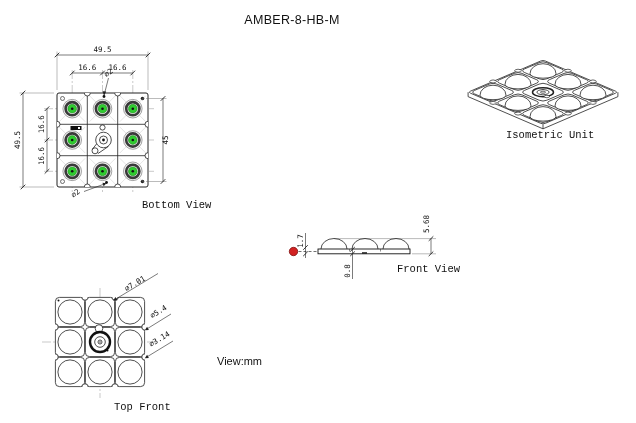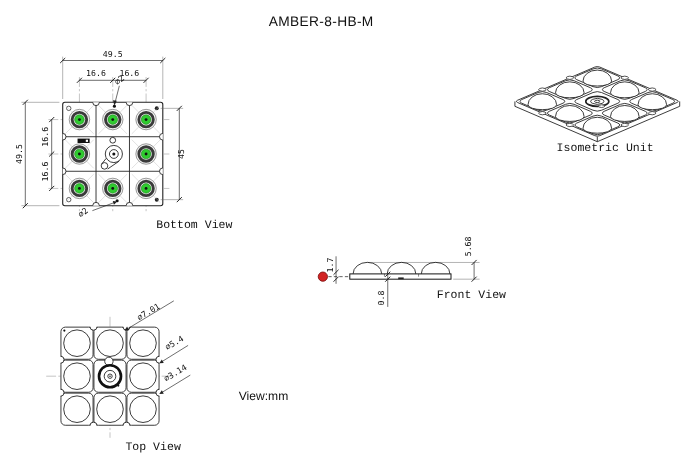--- a/index.html
+++ b/index.html
@@ -305,14 +305,14 @@
       <path d="M480,95.2 A13,10 0 0 1 506,95.2 A13,4.5 0 0 1 480,95.2 Z" class="thin"></path>
       <path d="M505,105.9 A13,10 0 0 1 531,105.9 A13,4.5 0 0 1 505,105.9 Z" class="thin"></path>
       <path d="M530,116.6 A13,10 0 0 1 556,116.6 A13,4.5 0 0 1 530,116.6 Z" class="thin"></path>
     </g>
   </g>
 </svg>
 
 <div class="abs viewlabel" style="left:142px;top:199px;text-align:right;">Bottom View</div>
 <div class="abs viewlabel" style="left:506px;top:129px;">Isometric Unit</div>
 <div class="abs viewlabel" style="left:397px;top:263px;">Front View</div>
-<div class="abs viewlabel" style="left:114px;top:401px;">Top View</div>
+<div class="abs viewlabel" style="left:114px;top:401px;">Top Front</div>
 <div class="abs" id="unit" style="left:217px;top:355px;">View:mm</div>
 
 </body></html>

